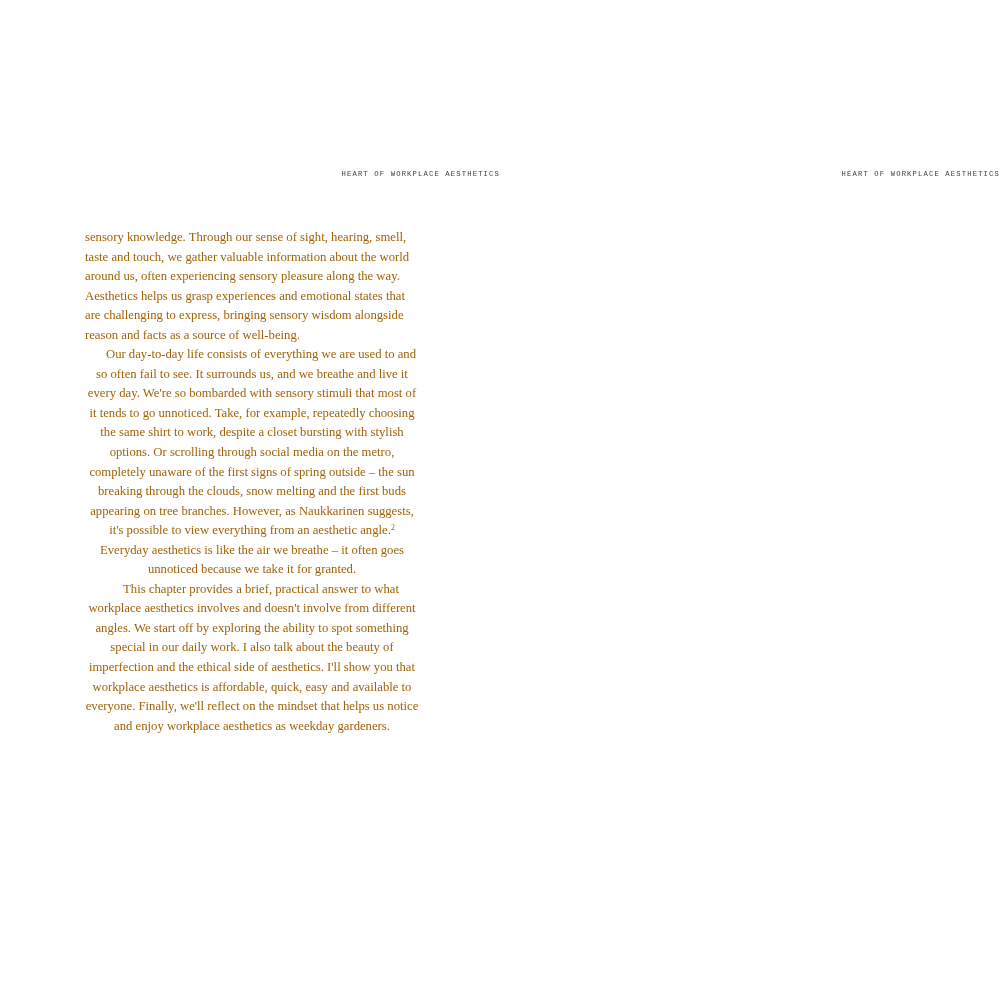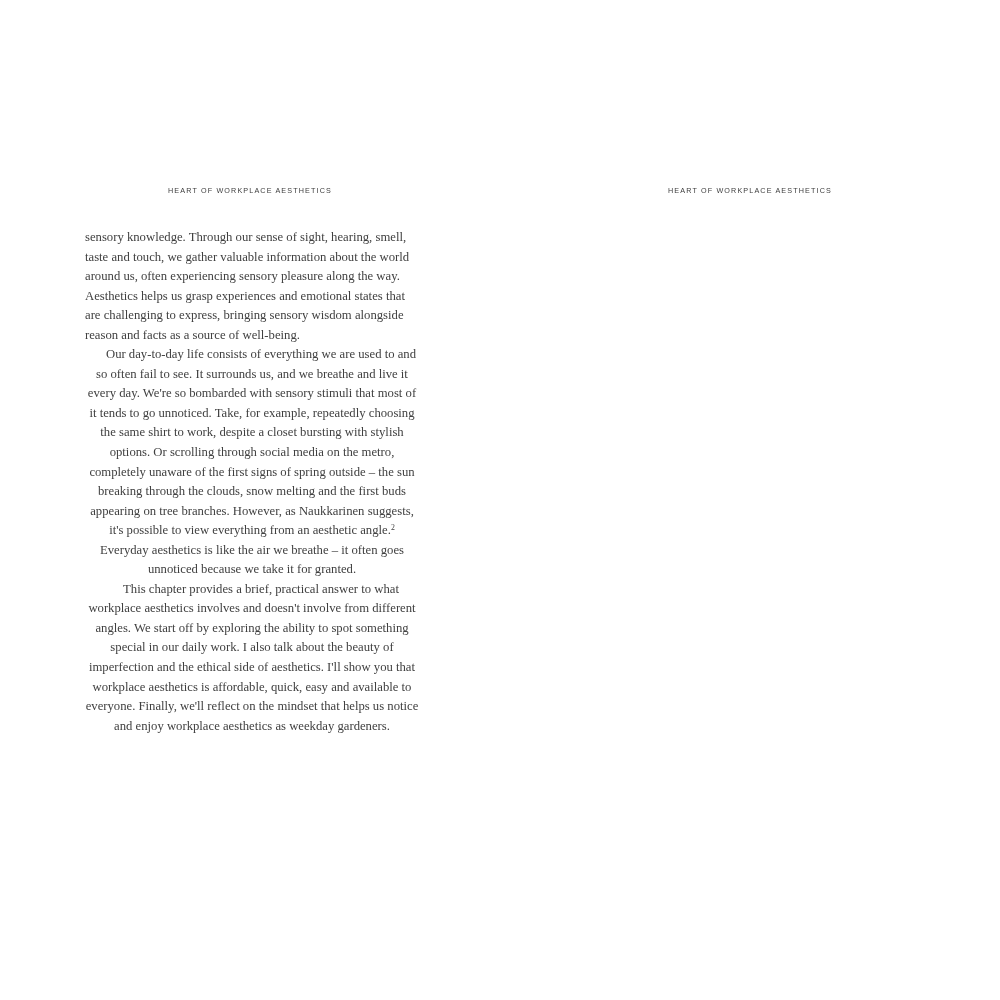--- a/index.html
+++ b/index.html
@@ -26,38 +26,38 @@
     position: absolute;
     top: 0;
     height: 1000px;
   }
   .page-left  { left: 0;   width: 500px; }
   .page-right { left: 500px; width: 500px; }
 
   
   .running-header {
     position: absolute;
-    top: 186px;
+    top: 170px;
     width: 100%;
-    text-align: center;
-    font-family: Liberation Sans, sans-serif;
+    text-align: right;
+    font-family: Liberation Mono, monospace;
     font-size: 7.2px;
     letter-spacing: 1.15px;
     color: #3b3b3b;
     text-transform: uppercase;
     font-weight: 400;
   }
 
   
   .col {
     position: absolute;
     font-family: "Liberation Serif", serif;
     font-size: 12.7px;
     line-height: 19.55px;
-    color: #404040;
+    color: #a16207;
     text-align: left;
   }
   .col-left  { left: 85px;  top: 228px; width: 334px; }
 
   .col p {
     margin: 0;
   }
   .col p.indent {
     text-indent: 18px;
     text-align: center;

